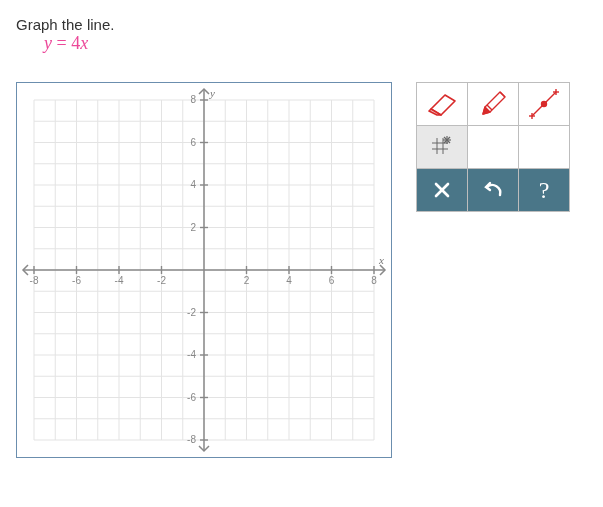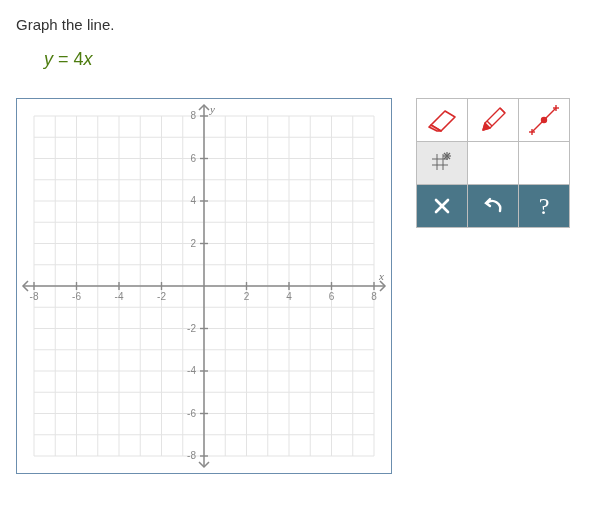--- a/index.html
+++ b/index.html
@@ -4,28 +4,28 @@
 <style>
   body {
     margin: 0;
     padding: 16px;
     font-family: Arial, Helvetica, sans-serif;
     font-size: 15px;
     color: #333;
     background: #fff;
   }
   .problem-text {
-    margin-bottom: 16px;
+    margin-bottom: 0;
   }
   .equation {
-    font-family: Liberation Sans, sans-serif;
+    font-family: Liberation Serif, serif;
     font-style: italic;
     font-size: 18px;
     margin-left: 28px;
-    color: #4d7c0f;
+    color: #ec4899;
   }
   .equation .num {
     font-style: normal;
   }
   .workspace {
     display: flex;
     gap: 24px;
     margin-top: 28px;
   }
   .graph-frame {

